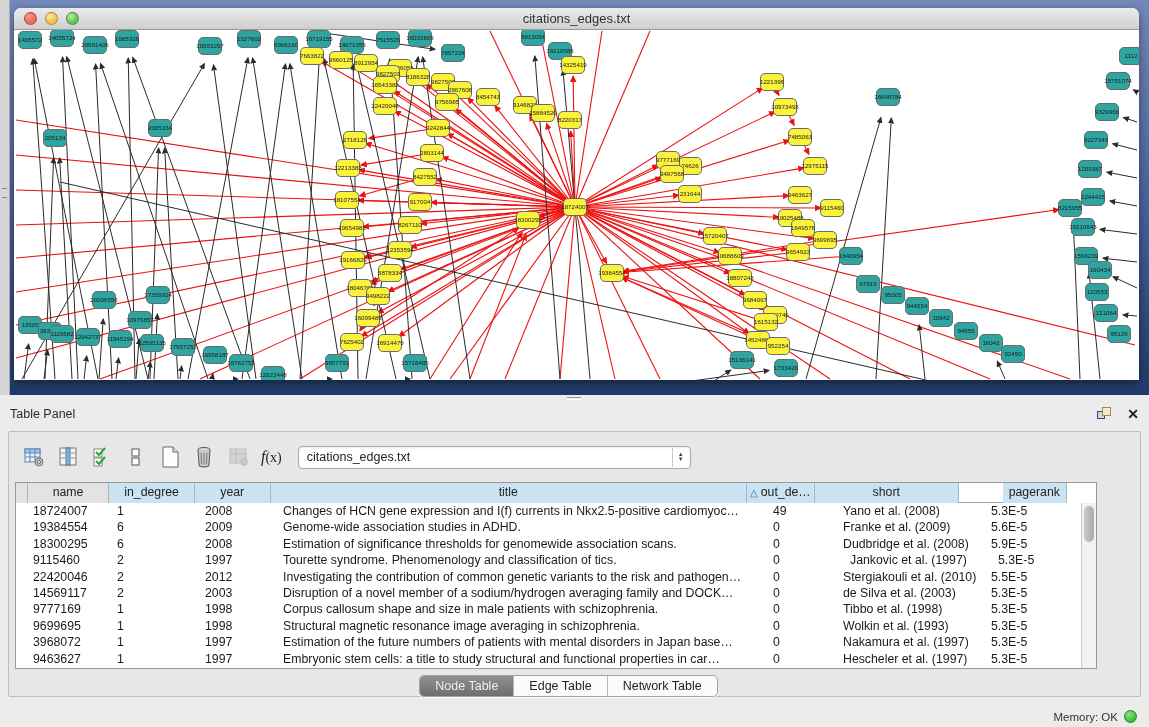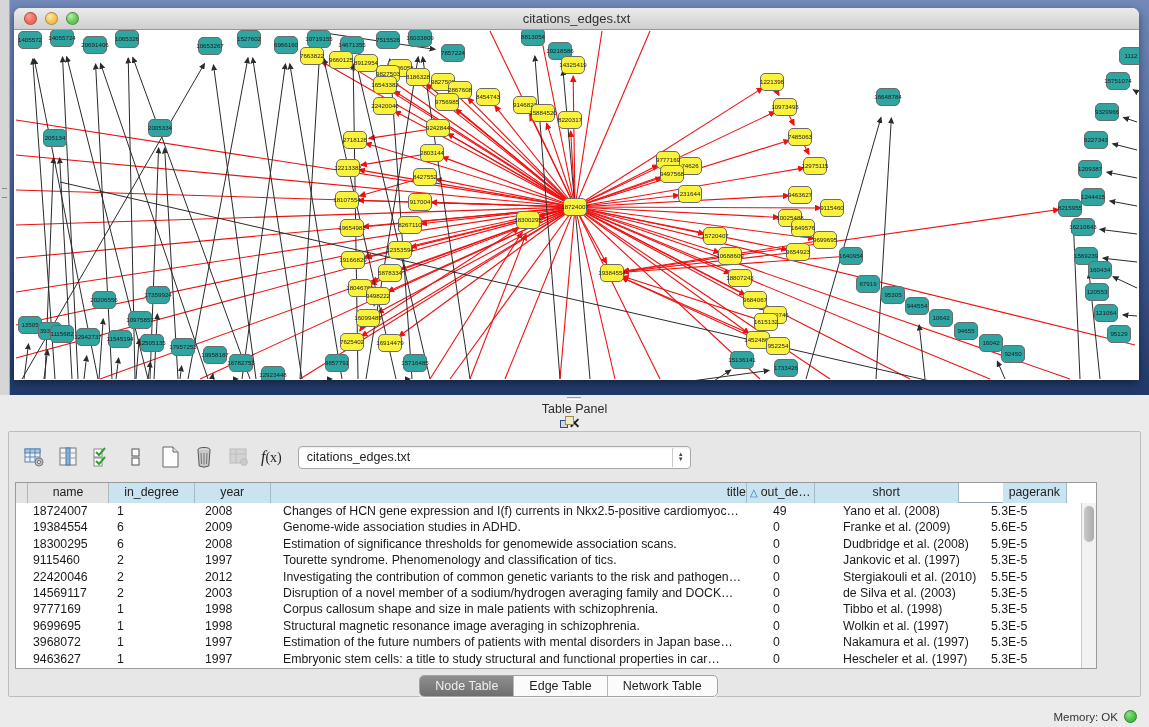--- a/index.html
+++ b/index.html
@@ -30,21 +30,21 @@
     background:#fff; overflow:hidden; }
   .canvas svg { display:block; }
 
   
   .table-panel { position:absolute; left:0; top:395px; width:1149px; height:332px;
     background:#EBEBEB; }
   .splitter { position:absolute; top:0; left:0; right:0; height:7px; }
   .splitter .knob { position:absolute; left:567px; top:2px; width:14px; height:3px;
     border-top:1px solid #9a9a9a; border-bottom:1px solid #fff; }
   .panel-titlebar { position:absolute; top:7px; left:0; right:0; height:24px;
-    display:flex; align-items:center; padding:0 10px; font-size:12.5px; color:#2b2b2b;flex-direction:column; }
+    display:flex; align-items:center; padding:0 10px; font-size:12.5px; color:#2b2b2b; }
   .panel-titlebar .spacer { flex:1; }
   .float-icon { width:16px; height:14px; position:relative; margin-right:14px; cursor:pointer; }
   .float-icon .back { position:absolute; left:0; top:4px; width:8px; height:8px;
     border:1px solid #2f4a78; background:#cfd6e4; }
   .float-icon .front { position:absolute; left:5px; top:0; width:9px; height:9px;
     border:1px solid #a08c46; background:#efe9d2; }
   .close-icon { font-size:14px; font-weight:bold; color:#1d1d1d; cursor:pointer; line-height:14px; }
 
   .panel-body { position:absolute; top:36px; left:8px; width:1133px; height:266px;
     border:1px solid #BDBDBD; background:#E7E7E7; border-radius:2px; }
@@ -825,21 +825,21 @@
           </span>
       </div>
     </div>
 
     <div class="tablewrap">
       <div class="thead" id="thead">
           <div class="th gray" style="width: 12px;"></div>
           <div class="th gray" style="width: 84px;">name</div>
           <div class="th" style="width: 88px;">in_degree</div>
           <div class="th" style="width: 78px;">year</div>
-          <div class="th" style="width: 490px; text-align: right;">title</div>
+          <div class="th" style="width: 490px;">title</div>
           <div class="th" style="width: 70px;"><span class="sort">△</span>out_de…</div>
           <div class="th" style="width: 148px;">short</div>
           <div class="th" style="width: 66px; margin-left: 44px;">pagerank</div>
           <div class="th" style="width: 30px; background: rgb(255, 255, 255); border-right: none;"></div>
         </div>
       <div class="tbody" id="tbody">
           <div class="tr">
             <div class="td" style="width: 12px;"></div>
             <div class="td" style="width: 84px;">18724007</div>
             <div class="td" style="width: 88px;">1</div>
@@ -869,21 +869,21 @@
             <div class="td" style="width: 148px;">Dudbridge et al. (2008)</div>
             <div class="td" style="width: 66px;">5.9E-5</div>
           </div>
           <div class="tr">
             <div class="td" style="width: 12px;"></div>
             <div class="td" style="width: 84px;">9115460</div>
             <div class="td" style="width: 88px;">2</div>
             <div class="td" style="width: 78px;">1997</div>
             <div class="td" style="width: 490px;">Tourette syndrome. Phenomenology and classification of tics.</div>
             <div class="td" style="width: 70px;">0</div>
-            <div class="td" style="width: 148px;">Jankovic et al. (1997)</div>
+            <div class="td" style="width: 148px; margin-left: 7px;">Jankovic et al. (1997)</div>
             <div class="td" style="width: 66px;">5.3E-5</div>
           </div>
           <div class="tr">
             <div class="td" style="width: 12px;"></div>
             <div class="td" style="width: 84px;">22420046</div>
             <div class="td" style="width: 88px;">2</div>
             <div class="td" style="width: 78px;">2012</div>
             <div class="td" style="width: 490px;">Investigating the contribution of common genetic variants to the risk and pathogen…</div>
             <div class="td" style="width: 70px;">0</div>
             <div class="td" style="width: 148px;">Stergiakouli et al. (2010)</div>
@@ -909,21 +909,21 @@
             <div class="td" style="width: 148px;">Tibbo et al. (1998)</div>
             <div class="td" style="width: 66px;">5.3E-5</div>
           </div>
           <div class="tr">
             <div class="td" style="width: 12px;"></div>
             <div class="td" style="width: 84px;">9699695</div>
             <div class="td" style="width: 88px;">1</div>
             <div class="td" style="width: 78px;">1998</div>
             <div class="td" style="width: 490px;">Structural magnetic resonance image averaging in schizophrenia.</div>
             <div class="td" style="width: 70px;">0</div>
-            <div class="td" style="width: 148px;">Wolkin et al. (1997)</div>
+            <div class="td" style="width: 148px;">Wolkin et al. (1993)</div>
             <div class="td" style="width: 66px;">5.3E-5</div>
           </div>
           <div class="tr">
             <div class="td" style="width: 12px;"></div>
             <div class="td" style="width: 84px;">3968072</div>
             <div class="td" style="width: 88px;">1</div>
             <div class="td" style="width: 78px;">1997</div>
             <div class="td" style="width: 490px;">Estimation of the future numbers of patients with mental disorders in Japan base…</div>
             <div class="td" style="width: 70px;">0</div>
             <div class="td" style="width: 148px;">Nakamura et al. (1997)</div>

